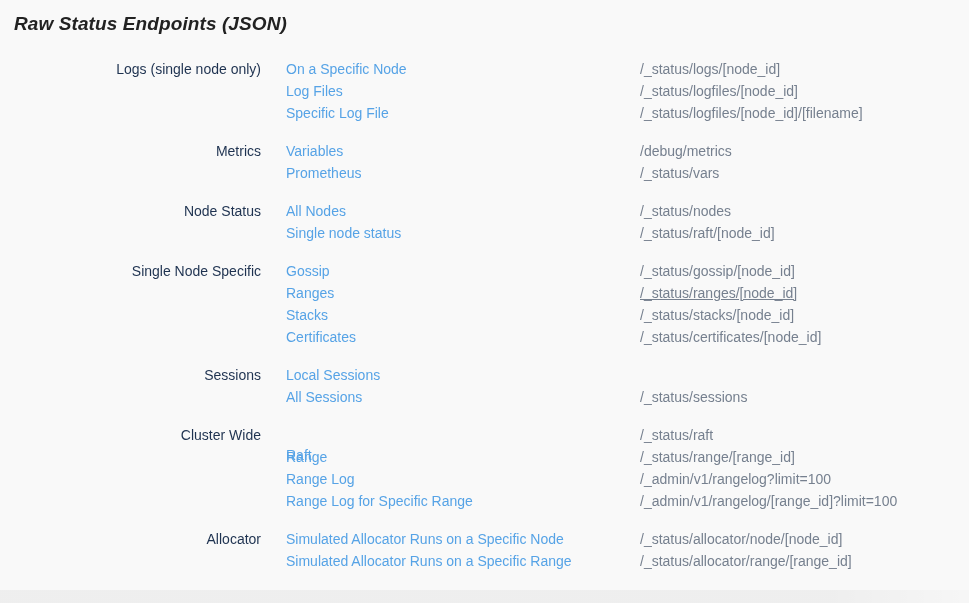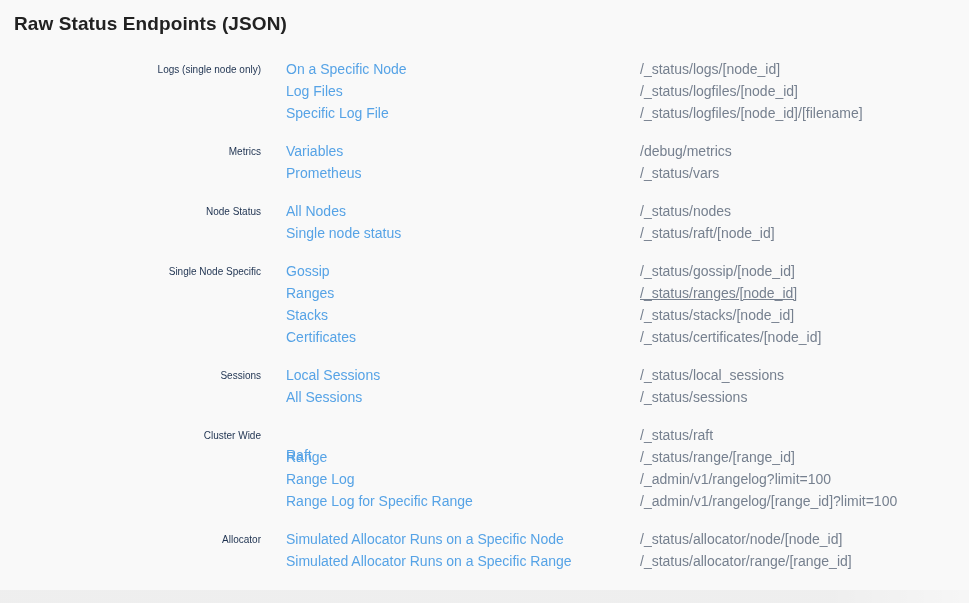--- a/index.html
+++ b/index.html
@@ -17,34 +17,35 @@
   .content {
     padding: 12px 0 0 14px;
   }
   .page-title {
     font-size: 19px;
     line-height: 24px;
     font-weight: 600;
     color: var(--title, #222222);
     margin: 0 0 22px 0;
     letter-spacing: 0.1px;
+    font-style: italic;
   }
   .endpoint-section {
     display: grid;
     grid-template-columns: 272px 354px 1fr;
     grid-auto-rows: 22px;
     margin-bottom: 16px;
     align-items: center;
   }
   .category {
     grid-column: 1;
     grid-row: 1;
     text-align: right;
     padding-right: 25px;
-    font-size: 10px;
+    font-size: 14px;
     color: var(--category, #1e3250);
     white-space: nowrap;
   }
   .endpoint-link {
     grid-column: 2;
     font-size: 14px;
     color: var(--link, #56a3e6);
     text-decoration: none;
     white-space: nowrap;
     cursor: pointer;
@@ -100,21 +101,20 @@
         <a class="endpoint-link" href="#" style="grid-row: 2;">Ranges</a>
         <div class="endpoint-path" style="grid-row: 2; text-decoration: underline;">/_status/ranges/[node_id]</div>
         <a class="endpoint-link" href="#" style="grid-row: 3;">Stacks</a>
         <div class="endpoint-path" style="grid-row: 3;">/_status/stacks/[node_id]</div>
         <a class="endpoint-link" href="#" style="grid-row: 4;">Certificates</a>
         <div class="endpoint-path" style="grid-row: 4;">/_status/certificates/[node_id]</div>
       </section>
       <section class="endpoint-section">
         <div class="category">Sessions</div>
         <a class="endpoint-link" href="#" style="grid-row: 1;">Local Sessions</a>
-        <div class="endpoint-path" style="grid-row: 1;">/_status/local_sessions</div>
         <a class="endpoint-link" href="#" style="grid-row: 2;">All Sessions</a>
         <div class="endpoint-path" style="grid-row: 2;">/_status/sessions</div>
       </section>
       <section class="endpoint-section">
         <div class="category">Cluster Wide</div>
         <a class="endpoint-link" href="#" style="grid-row: 1; margin-top: 40px;">Raft</a>
         <div class="endpoint-path" style="grid-row: 1;">/_status/raft</div>
         <a class="endpoint-link" href="#" style="grid-row: 2;">Range</a>
         <div class="endpoint-path" style="grid-row: 2;">/_status/range/[range_id]</div>
         <a class="endpoint-link" href="#" style="grid-row: 3;">Range Log</a>

